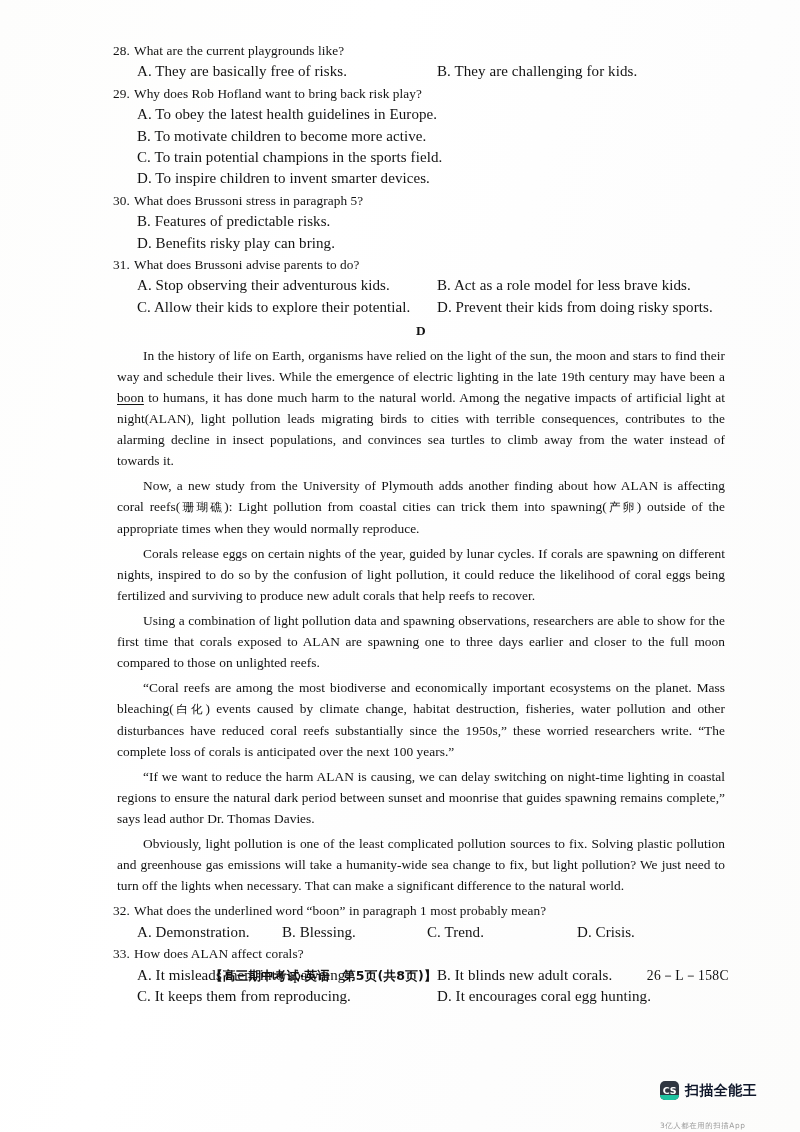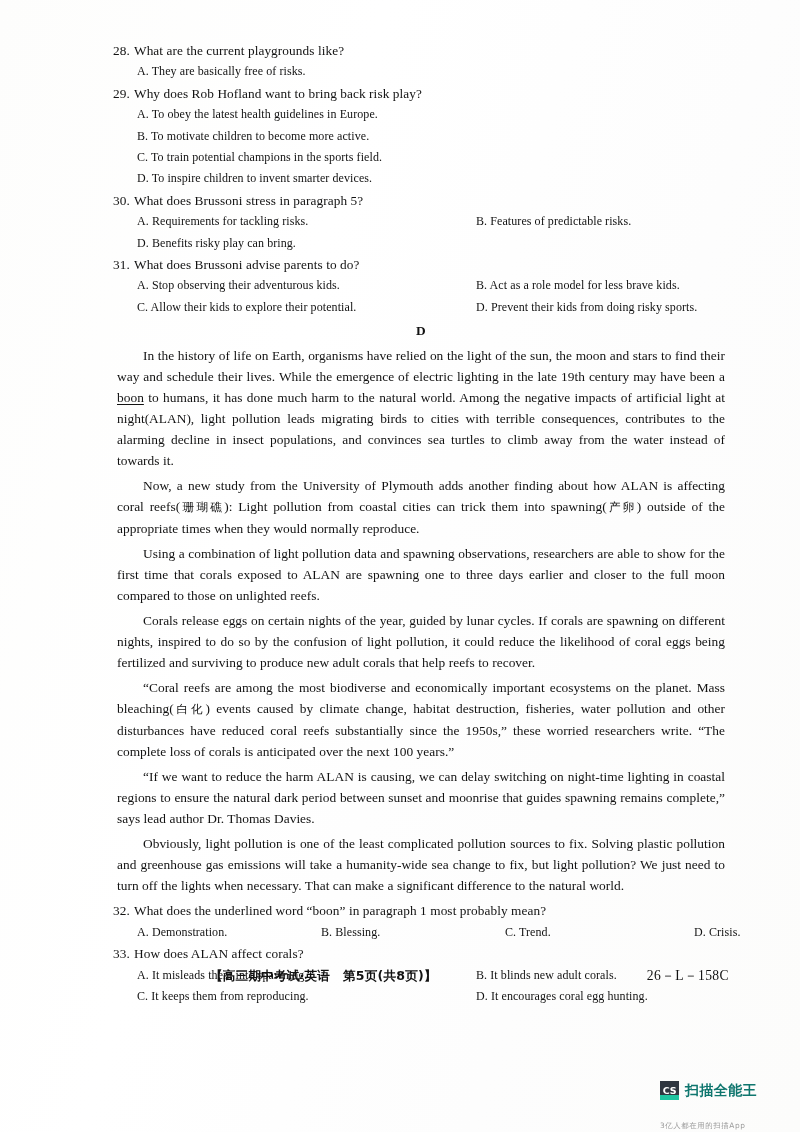--- a/index.html
+++ b/index.html
@@ -49,26 +49,25 @@
   .q-stem {
     padding-left: 0px;
     text-indent: 0;
   }
   .q-num {
     display: inline-block;
     min-width: 21px;
   }
   .opt-row {
     display: flex;
-    font-size: 12px;
+    font-size: 15px;
     line-height: 21.4px;
     padding-left: 24px;
     letter-spacing: 0.08px;
     white-space: nowrap;
-    gap: 39px;
   }
   .opt-row .col {
     flex: 0 0 auto;
   }
   .opt-row .col.c1 { width: 300px; }
   .opt-row .col.c2 { width: auto; }
 
   
   .opt-row.quad .col.qa { width: 145px; }
   .opt-row.quad .col.qb { width: 145px; }
@@ -141,21 +140,21 @@
     text-align: left;
   }
   .wm-top {
     display: flex;
     align-items: center;
     gap: 6px;
   }
   .wm-logo {
     width: 19px;
     height: 19px;
-    border-radius: 0;
+    border-radius: 5px;
     background: #2f3640;
     position: relative;
     flex: 0 0 auto;
     overflow: hidden;
   }
   .wm-logo .cs-text {
     position: absolute;
     inset: 0;
     display: flex;
     align-items: center;
@@ -173,21 +172,21 @@
     bottom: 0;
     width: 100%;
     height: 5px;
     background: #1fc4a0;
     z-index: 1;
   }
   .wm-title {
     font-family: "DejaVu Sans", sans-serif;
     font-weight: bold;
     font-size: 14px;
-    color: #0f766e;
+    color: #0f172a;
     letter-spacing: 0.4px;
     white-space: nowrap;
   }
   .wm-sub {
     margin-top: 21px;
     font-family: "DejaVu Sans", sans-serif;
     font-size: 7.4px;
     color: #9a9a9a;
     letter-spacing: 0.6px;
     white-space: nowrap;
@@ -202,20 +201,21 @@
   <div class="content">
 
     <div>
 
       <div>
         <div class="q-line q-stem">
           <span class="q-num">28.</span><span>What are the current playgrounds like?</span>
         </div>
         <div class="opt-row">
           <span class="col c1">A. They are basically free of risks.</span>
+          <span class="col c2">B. They are challenging for kids.</span>
         </div>
       </div>
 
       <div>
         <div class="q-line q-stem">
           <span class="q-num">29.</span><span>Why does Rob Hofland want to bring back risk play?</span>
         </div>
         <div class="opt-row">
           <span class="col c2">A. To obey the latest health guidelines in Europe.</span>
         </div>
@@ -228,21 +228,20 @@
         <div class="opt-row">
           <span class="col c2">D. To inspire children to invent smarter devices.</span>
         </div>
       </div>
 
       <div>
         <div class="q-line q-stem">
           <span class="q-num">30.</span><span>What does Brussoni stress in paragraph 5?</span>
         </div>
         <div class="opt-row">
-          <span class="col c1">A. Requirements for tackling risks.</span>
           <span class="col c2">B. Features of predictable risks.</span>
         </div>
         <div class="opt-row">
           <span class="col c2">D. Benefits risky play can bring.</span>
         </div>
       </div>
 
       <div>
         <div class="q-line q-stem">
           <span class="q-num">31.</span><span>What does Brussoni advise parents to do?</span>
@@ -257,22 +256,22 @@
         </div>
       </div>
 
     </div>
 
     <div class="section-letter">D</div>
 
     <div>
       <p class="para"><span>In the history of life on Earth, organisms have relied on the light of the sun, the moon and stars to find their way and schedule their lives. While the emergence of electric lighting in the late 19th century may have been a </span><u>boon</u><span> to humans, it has done much harm to the natural world. Among the negative impacts of artificial light at night(ALAN), light pollution leads migrating birds to cities with terrible consequences, contributes to the alarming decline in insect populations, and convinces sea turtles to climb away from the water instead of towards it.</span></p>
       <p class="para"><span>Now, a new study from the University of Plymouth adds another finding about how ALAN is affecting coral reefs(</span><span class="cn">珊瑚礁</span><span>): Light pollution from coastal cities can trick them into spawning(</span><span class="cn">产卵</span><span>) outside of the appropriate times when they would normally reproduce.</span></p>
+      <p class="para"><span>Corals release eggs on certain nights of the year, guided by lunar cycles. If corals are spawning on different nights, inspired to do so by the confusion of light pollution, it could reduce the likelihood of coral eggs being fertilized and surviving to produce new adult corals that help reefs to recover.</span></p>
       <p class="para"><span>Using a combination of light pollution data and spawning observations, researchers are able to show for the first time that corals exposed to ALAN are spawning one to three days earlier and closer to the full moon compared to those on unlighted reefs.</span></p>
-      <p class="para"><span>Corals release eggs on certain nights of the year, guided by lunar cycles. If corals are spawning on different nights, inspired to do so by the confusion of light pollution, it could reduce the likelihood of coral eggs being fertilized and surviving to produce new adult corals that help reefs to recover.</span></p>
       <p class="para"><span>“Coral reefs are among the most biodiverse and economically important ecosystems on the planet. Mass bleaching(</span><span class="cn">白化</span><span>) events caused by climate change, habitat destruction, fisheries, water pollution and other disturbances have reduced coral reefs substantially since the 1950s,” these worried researchers write. “The complete loss of corals is anticipated over the next 100 years.”</span></p>
       <p class="para"><span>“If we want to reduce the harm ALAN is causing, we can delay switching on night-time lighting in coastal regions to ensure the natural dark period between sunset and moonrise that guides spawning remains complete,” says lead author Dr. Thomas Davies.</span></p>
       <p class="para"><span>Obviously, light pollution is one of the least complicated pollution sources to fix. Solving plastic pollution and greenhouse gas emissions will take a humanity-wide sea change to fix, but light pollution? We just need to turn off the lights when necessary. That can make a significant difference to the natural world.</span></p>
     </div>
 
     <div class="gap-before-q">
 
       <div>
         <div class="q-line q-stem">
           <span class="q-num">32.</span><span>What does the underlined word “boon” in paragraph 1 most probably mean?</span>

